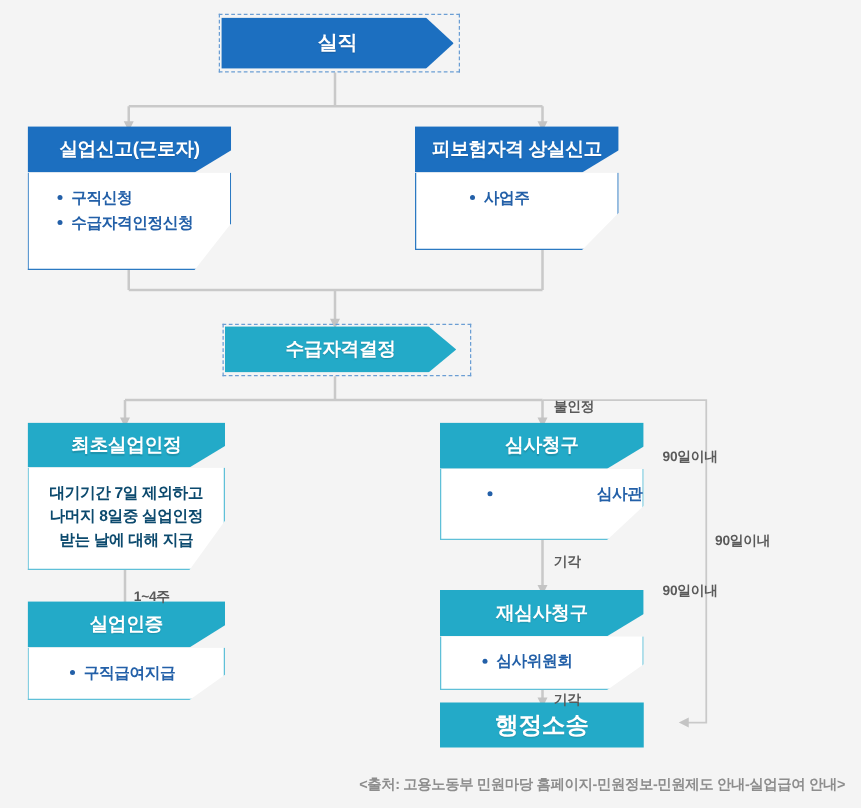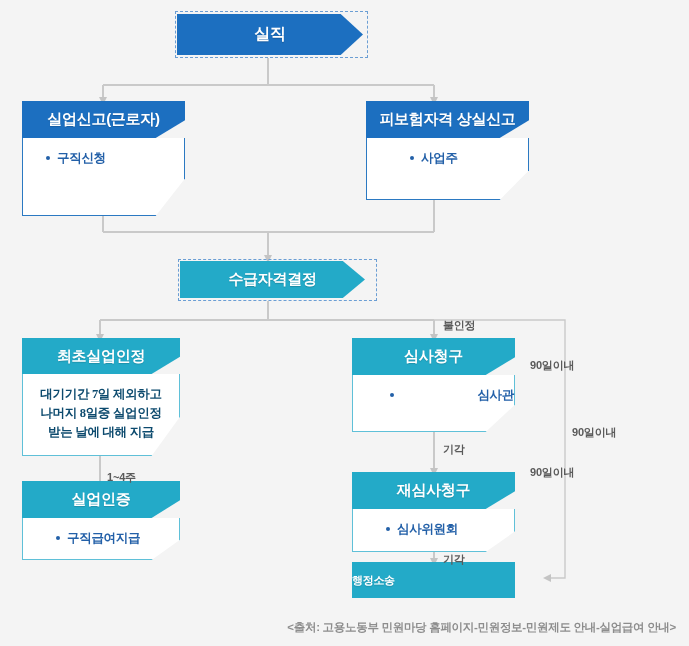--- a/index.html
+++ b/index.html
@@ -60,21 +60,20 @@
   }
   .body-cyan {
     border: 1px solid #5fc0d8;
     border-top: none;
   }
   .fold-blue {
     clip-path: polygon(0 0, 100% 0, 100% 52%, 82% 100%, 0 100%);
   }
   .fold-cyan {
     clip-path: polygon(0 0, 100% 0, 100% 52%, 82% 100%, 0 100%);
-    font-family: Liberation Serif, serif;
   }
   .bullets {
     list-style: none;
     margin: 0;
     padding: 10px 0 0 34px;
   }
   .bullets li {
     position: relative;
     line-height: 20px;
     color: #2360a8;
@@ -118,23 +117,24 @@
     letter-spacing: -0.3px;
     text-shadow: 0 1px 1px rgba(0,0,0,0.18);
     clip-path: polygon(0 0, 88% 0, 100% 50%, 88% 100%, 0 100%);
   }
 
   
   .plain {
     position: absolute;
     display: flex;
     align-items: center;
+    justify-content: center;
     color: #ffffff;
     font-weight: bold;
-    font-size: 11px;
+    font-size: 19px;
     letter-spacing: -0.3px;
     text-shadow: 0 1px 1px rgba(0,0,0,0.15);
   }
 
   
   .edge-label {
     position: absolute;
     font-size: 11px;
     color: #5a5a5a;
     font-weight: bold;
@@ -199,25 +199,26 @@
     <div class="penta" style="left:2px; top:3px; width:186px; height:41px; background:#1c6fc0;">
       <span>실직</span>
     </div>
   </div>
 
   <div class="node" style="left:22px; top:101px; width:163px; height:99px;">
     <div class="node-head fold-blue" style="height:37px; background:#1c6fc0;">실업신고(근로자)</div>
     <div class="node-body body-blue fold-blue" style="height:78px;">
       <ul class="bullets">
         <li>구직신청</li>
-      </ul>
-    </div>
-  </div>
-
-  <div class="node" style="left:366px; top:101px; width:163px; height:128px;">
+        <li>수급자격인정신청</li>
+      </ul>
+    </div>
+  </div>
+
+  <div class="node" style="left:332px; top:101px; width:163px; height:128px;">
     <div class="node-head fold-blue" style="height:37px; background:#1c6fc0;">피보험자격 상실신고</div>
     <div class="node-body body-blue fold-blue" style="height:62px;">
       <ul class="bullets" style="padding-left:54px;">
         <li>사업주</li>
       </ul>
     </div>
   </div>
 
   <div class="penta-wrap" style="left:178px; top:259px; width:199px; height:42px;">
     <div class="penta-dash" style="width:199px; height:42px;"></div>

